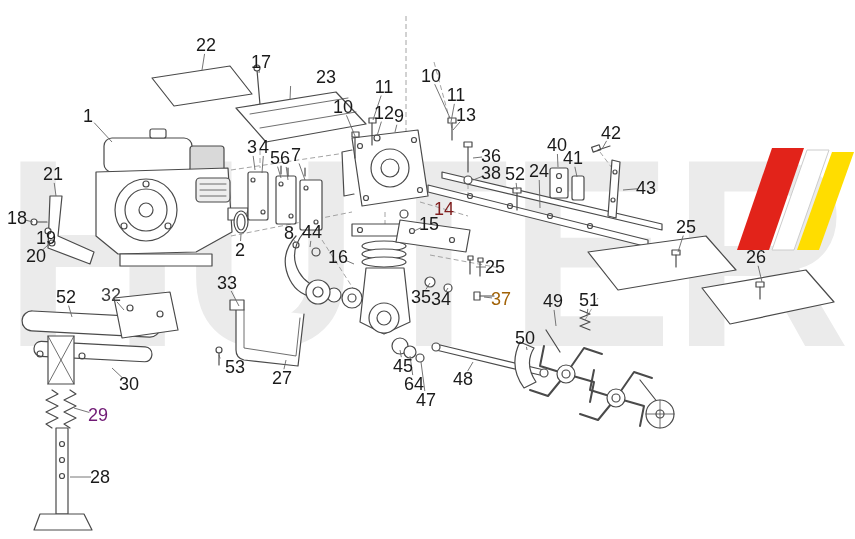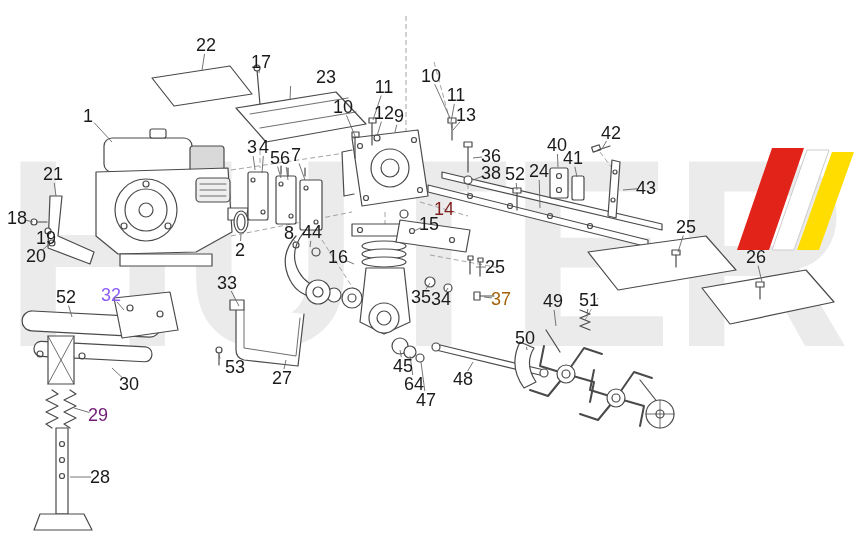--- a/index.html
+++ b/index.html
@@ -337,21 +337,21 @@
       <div class="part-label" style="left: 206px; top: 45px; color: rgb(26, 26, 26);">22</div>
       <div class="part-label" style="left: 291px; top: 77px; color: rgb(26, 26, 26); margin-left: 35px;">23</div>
       <div class="part-label" style="left: 539px; top: 171px; color: rgb(26, 26, 26);">24</div>
       <div class="part-label" style="left: 686px; top: 227px; color: rgb(26, 26, 26);">25</div>
       <div class="part-label" style="left: 756px; top: 257px; color: rgb(26, 26, 26);">26</div>
       <div class="part-label" style="left: 282px; top: 378px; color: rgb(26, 26, 26);">27</div>
       <div class="part-label" style="left: 100px; top: 477px; color: rgb(26, 26, 26);">28</div>
       <div class="part-label" style="left: 98px; top: 415px; color: #701a75;">29</div>
       <div class="part-label" style="left: 129px; top: 384px; color: rgb(26, 26, 26);">30</div>
       <div class="part-label" style="left: 66px; top: 297px; color: rgb(26, 26, 26);">52</div>
-      <div class="part-label" style="left: 111px; top: 295px; color: #8b5cf6; text-align: center;">32</div>
+      <div class="part-label" style="left: 111px; top: 295px; color: #404040; text-align: center;">32</div>
       <div class="part-label" style="left: 227px; top: 283px; color: rgb(26, 26, 26);">33</div>
       <div class="part-label" style="left: 441px; top: 299px; color: rgb(26, 26, 26);">34</div>
       <div class="part-label" style="left: 421px; top: 297px; color: rgb(26, 26, 26);">35</div>
       <div class="part-label" style="left: 491px; top: 156px; color: rgb(26, 26, 26);">36</div>
       <div class="part-label" style="left: 501px; top: 299px; color: #a16207;">37</div>
       <div class="part-label" style="left: 491px; top: 173px; color: rgb(26, 26, 26);">38</div>
       <div class="part-label" style="left: 495px; top: 267px; color: rgb(26, 26, 26);">25</div>
       <div class="part-label" style="left: 557px; top: 145px; color: rgb(26, 26, 26);">40</div>
       <div class="part-label" style="left: 573px; top: 158px; color: rgb(26, 26, 26);">41</div>
       <div class="part-label" style="left: 611px; top: 133px; color: rgb(26, 26, 26);">42</div>

